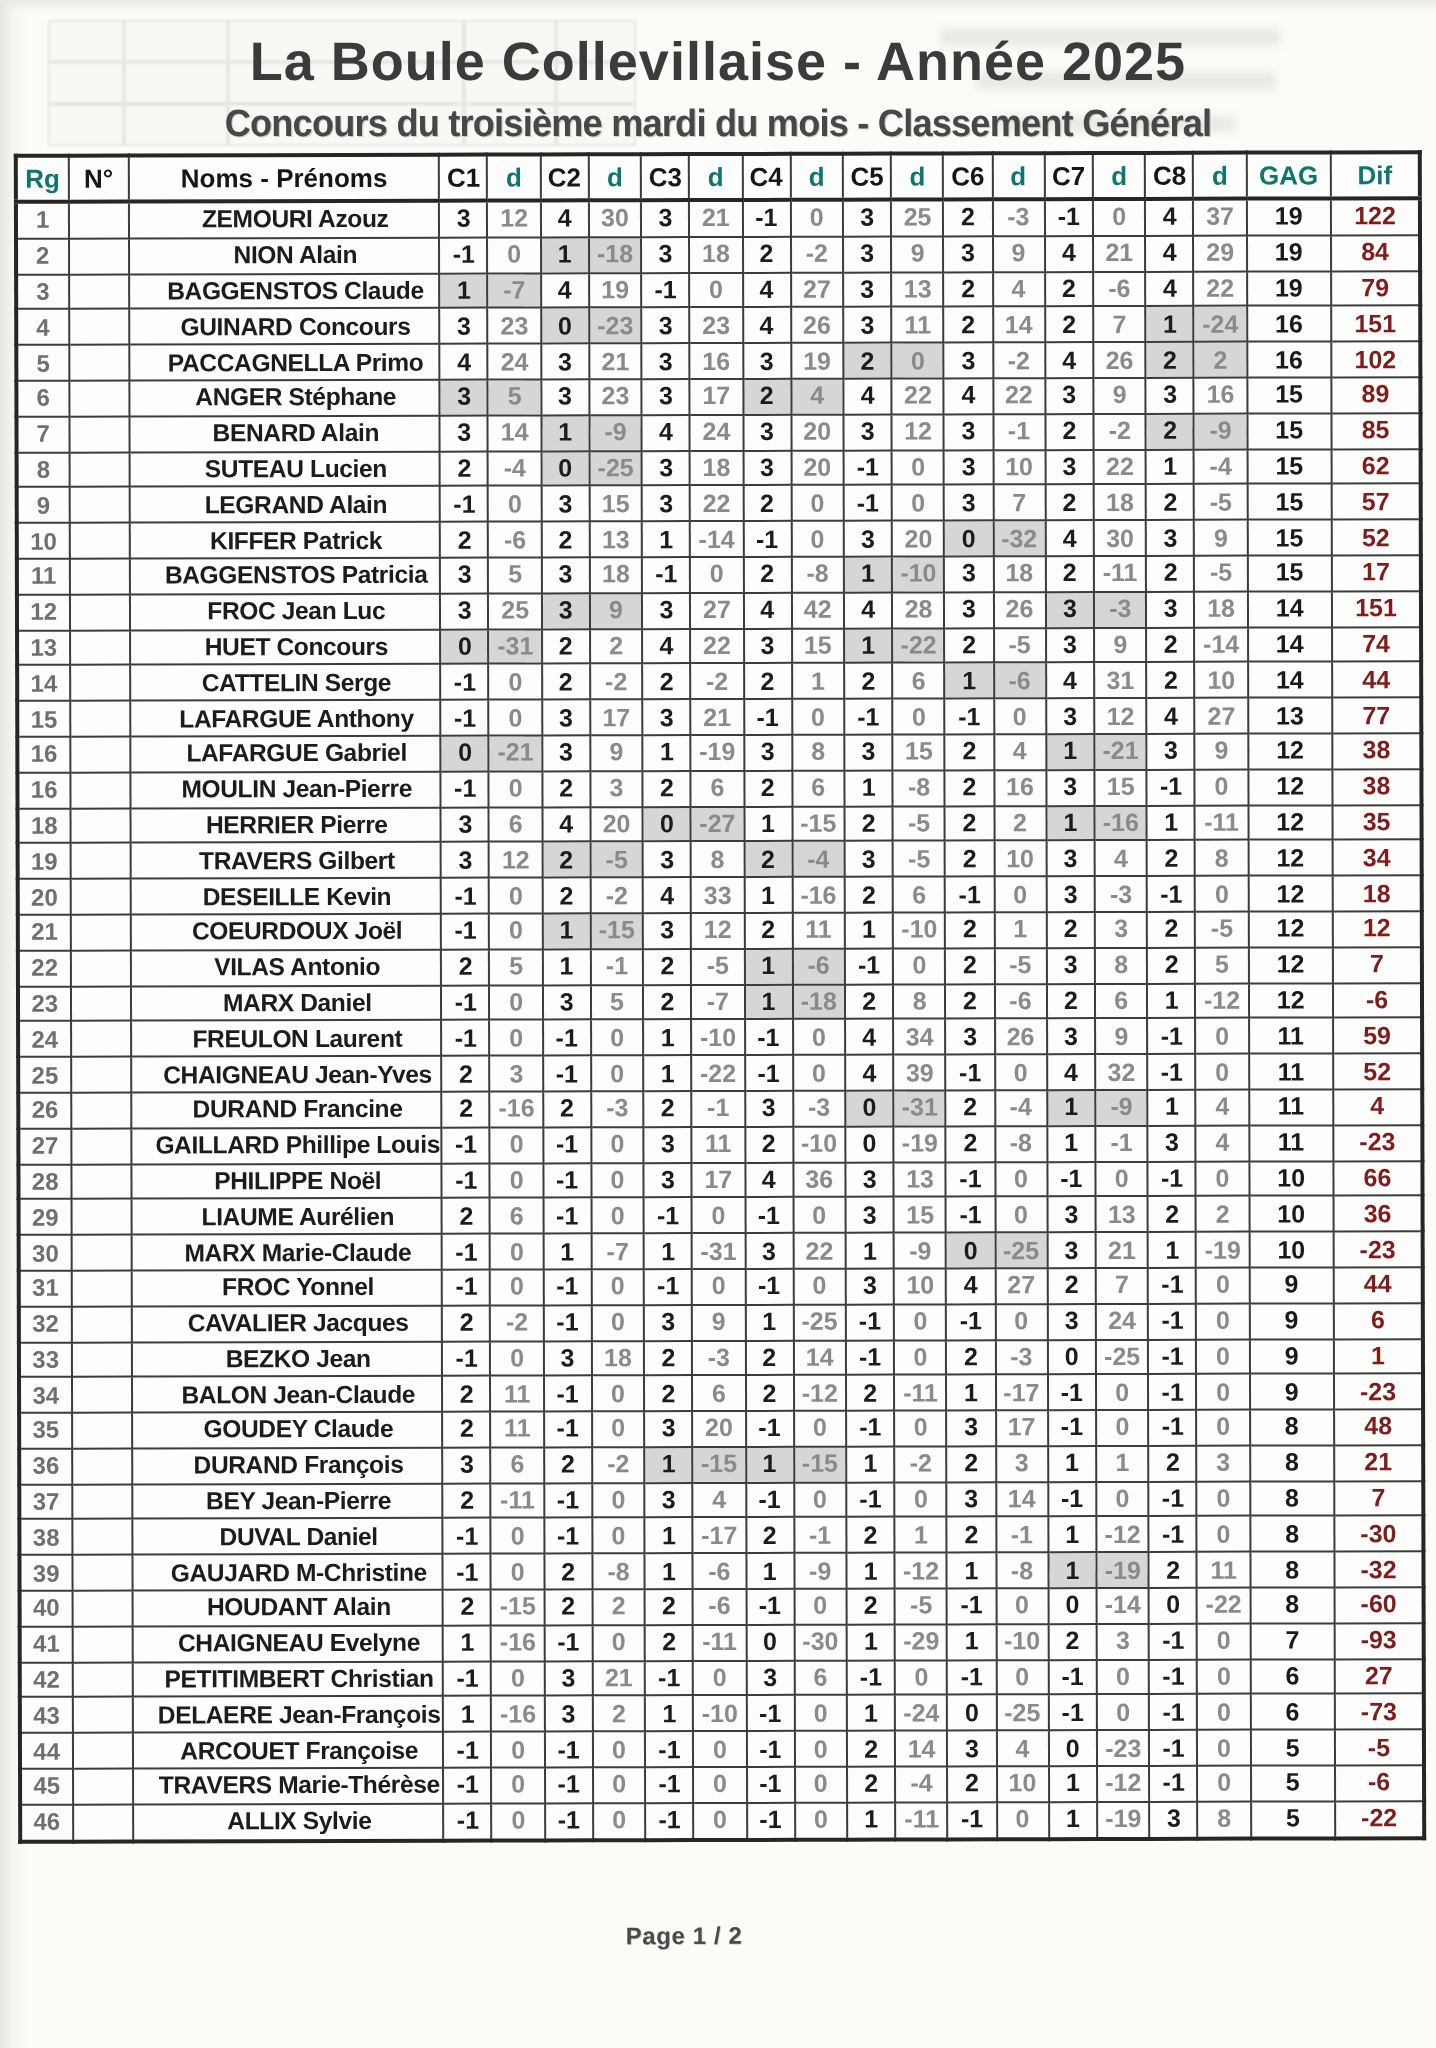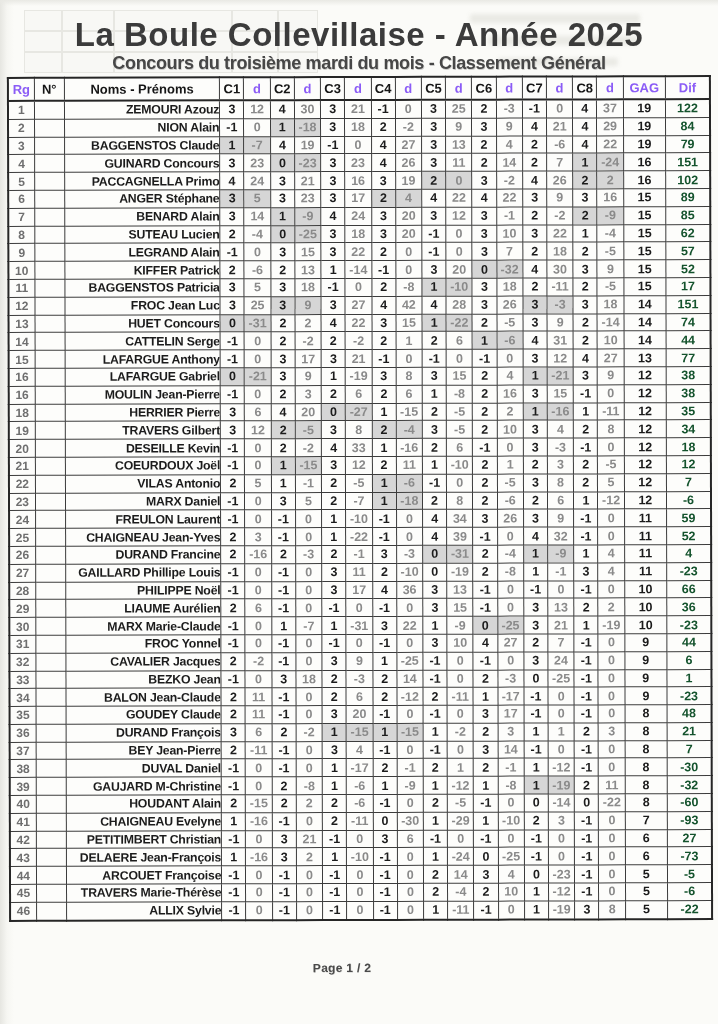--- a/index.html
+++ b/index.html
@@ -17,21 +17,21 @@
 
   
   .artifact{position:absolute;z-index:0;pointer-events:none;}
   .ghost-grid{display:grid;grid-auto-rows:21px;opacity:.45;filter:blur(.4px);}
   .ghost-grid .gcell{border:1px solid #cfcfc8;background:rgba(232,232,226,.25);}
   .ghost-line{background:#dcdcd5;filter:blur(2px);opacity:.55;border-radius:2px;}
 
   
   .title{
     position:absolute;left:0;top:16px;width:718px;text-align:center;z-index:2;
-    font-size:33px;font-weight:bold;color:#3b3b3b;letter-spacing:.5px;
+    font-size:27px;font-weight:bold;color:#3b3b3b;letter-spacing:.5px;
   }
   .subtitle{
     position:absolute;left:0;top:52px;width:718px;text-align:center;z-index:2;
     font-size:19px;font-weight:bold;color:#474747;letter-spacing:-.4px;
     transform:scaleX(.95);transform-origin:center;
     text-shadow:.6px .6px 0 rgba(120,120,120,.35);
   }
 
   
   .table-wrap{position:absolute;left:8px;top:76px;z-index:1;transform:rotate(-.15deg);}
@@ -41,27 +41,27 @@
   }
   .standings th,.standings td{
     border:1px solid #3c3c3c;text-align:center;padding:0;
     overflow:hidden;white-space:nowrap;
   }
   .standings{border:2px solid #262626;}
   .standings thead th{
     height:21px;font-size:13px;font-weight:bold;color:#161616;
     border-bottom:2px solid #262626;
   }
-  .standings thead th.hdr-dim{color:#8b5cf6;}
+  .standings thead th.hdr-dim{color:#0f766e;}
   .standings tbody td{height:16.8px;font-size:12.5px;font-weight:bold;color:#1c1c1c;}
   .standings td.col-rg{color:#6f6f6f;font-size:12px;}
-  .standings td.col-name{text-align:right;padding-left:11px;font-size:12.3px;letter-spacing:-.2px;}
+  .standings td.col-name{text-align:center;padding-left:11px;font-size:12.3px;letter-spacing:-.2px;}
   .standings td.col-d{color:#8a8a8a;}
   .standings td.col-gag{color:#1a1a1a;}
-  .standings td.col-dif{color:#14532d;}
+  .standings td.col-dif{color:#7f1d1d;}
   .standings td.shaded{background:#d6d6d6;}
 
   
   .footer{
     position:absolute;left:0;top:961px;width:718px;text-align:center;z-index:3;
     font-size:12px;font-weight:bold;color:#4a4a4a;letter-spacing:.3px;
     transform:translateX(-17px) rotate(-.3deg);
     text-shadow:.4px .4px 0 rgba(90,90,90,.3);
   }
 </style>

